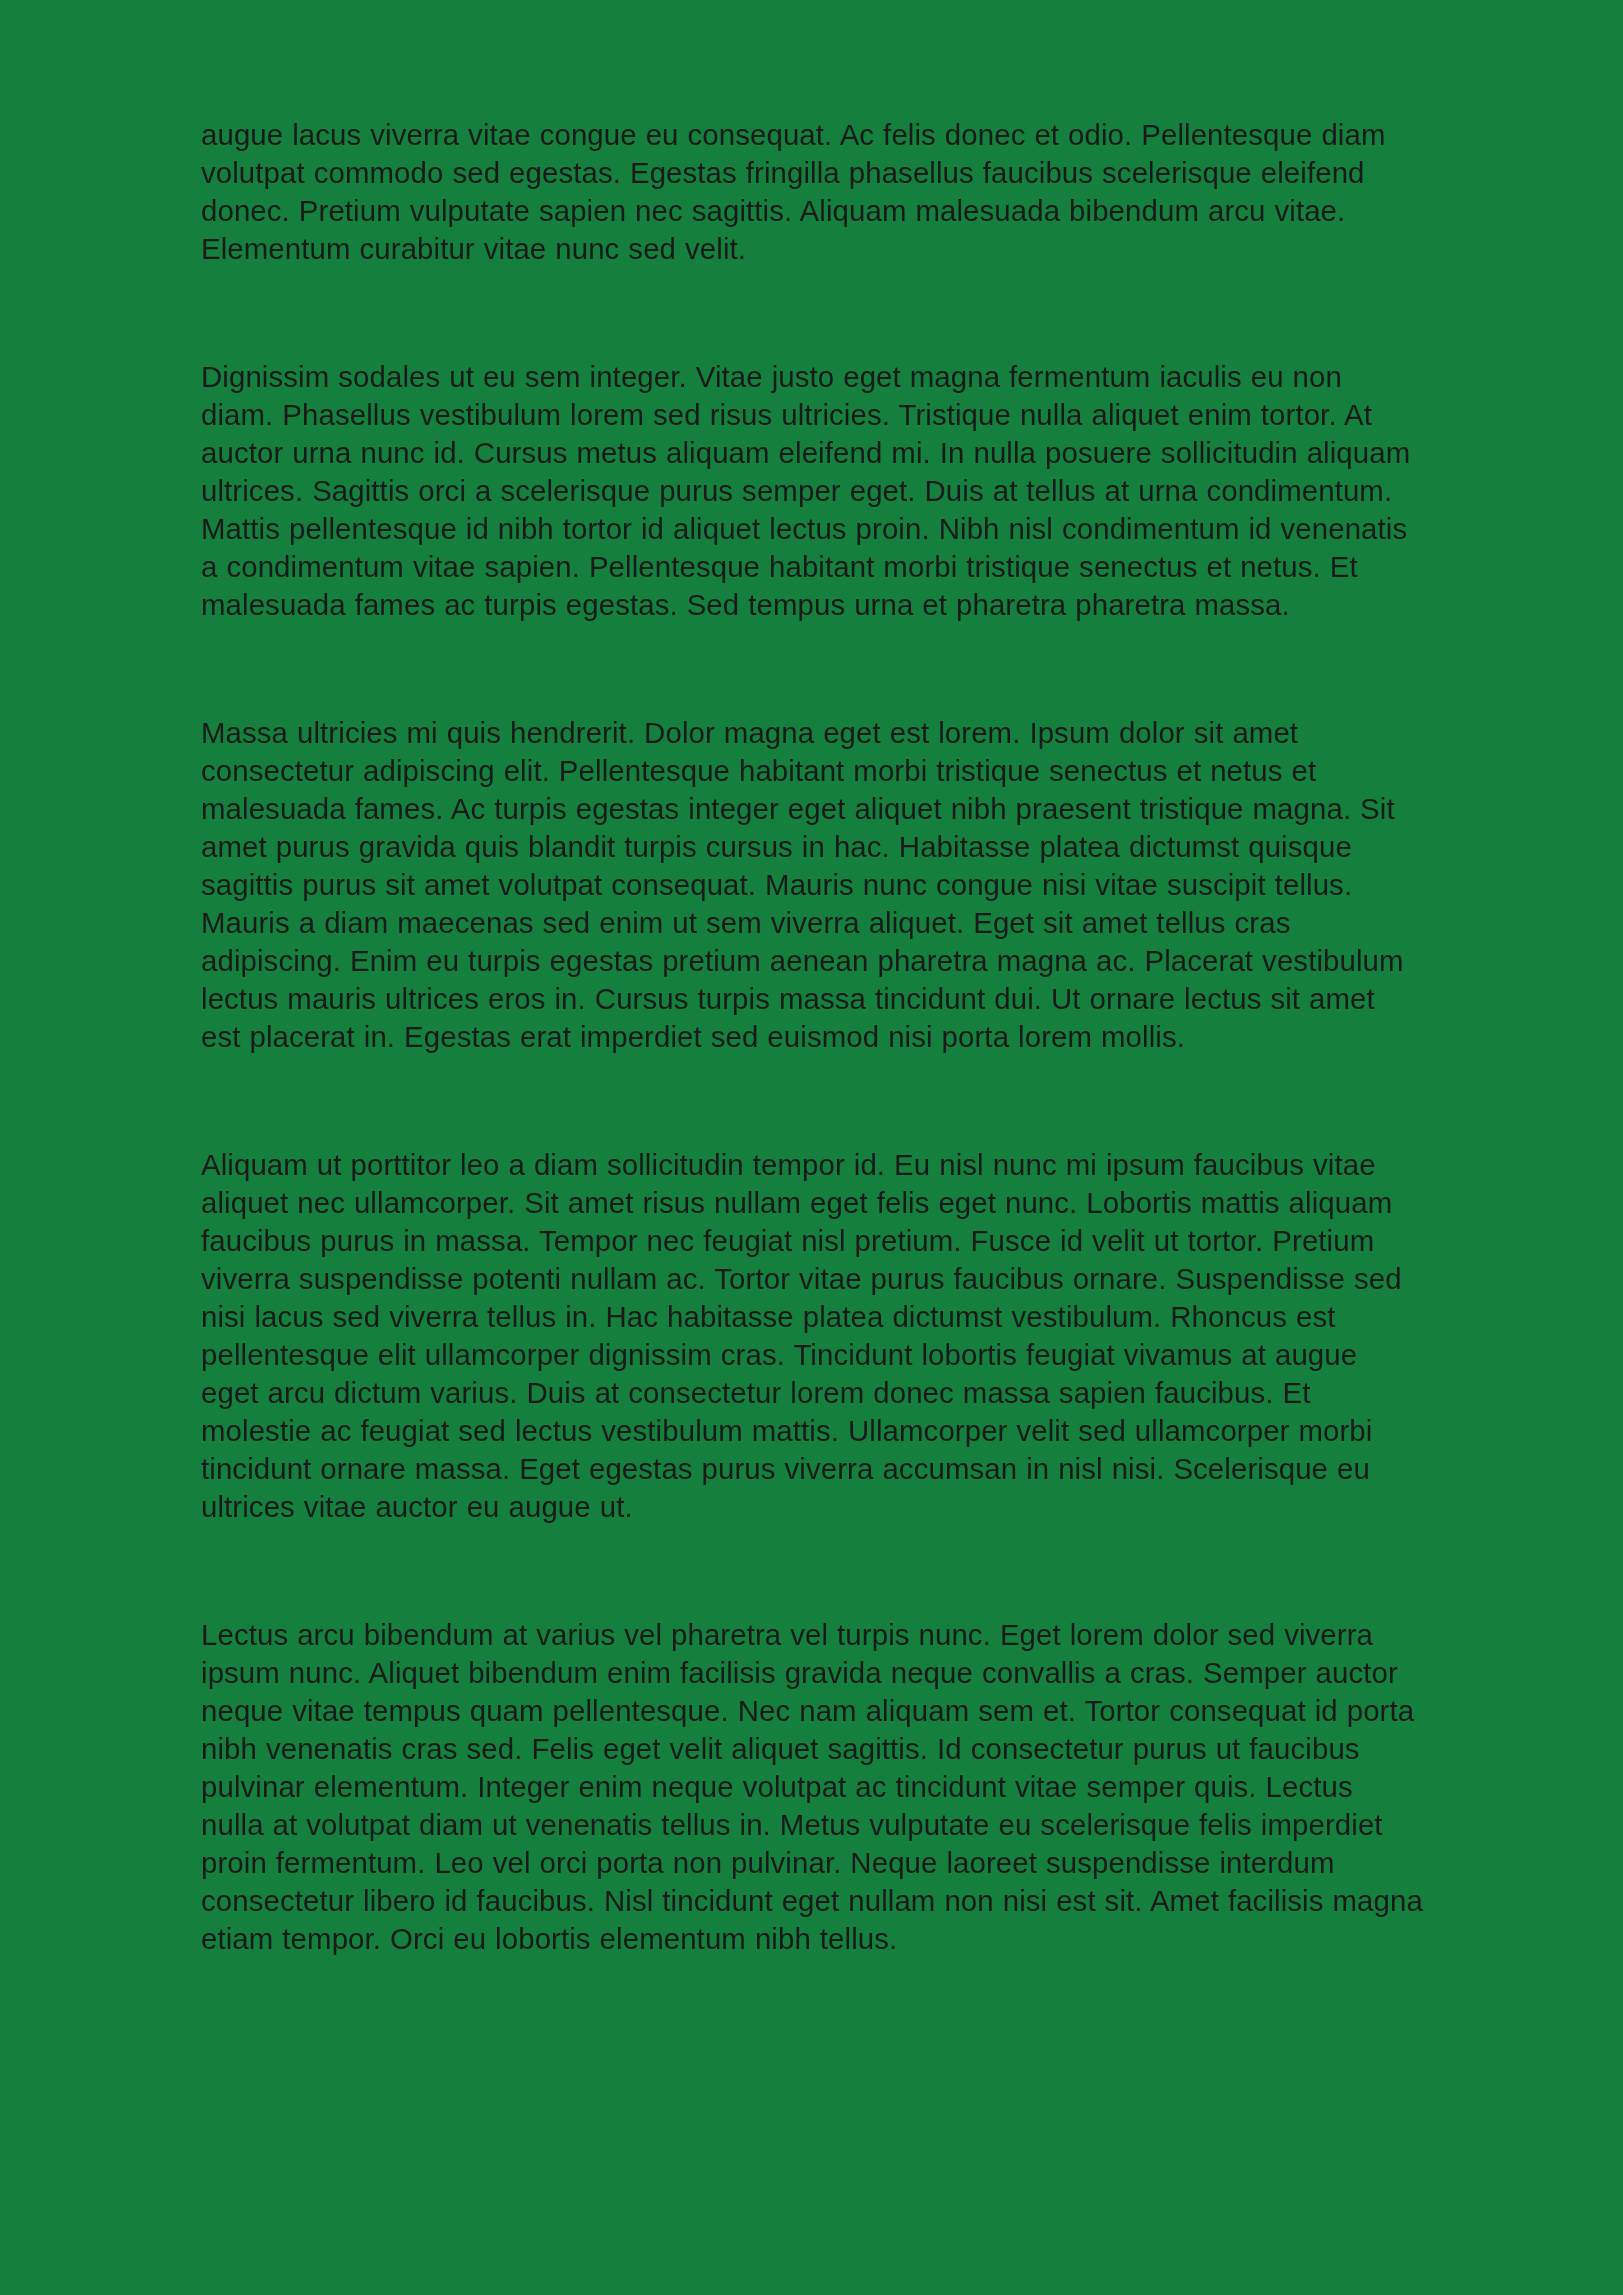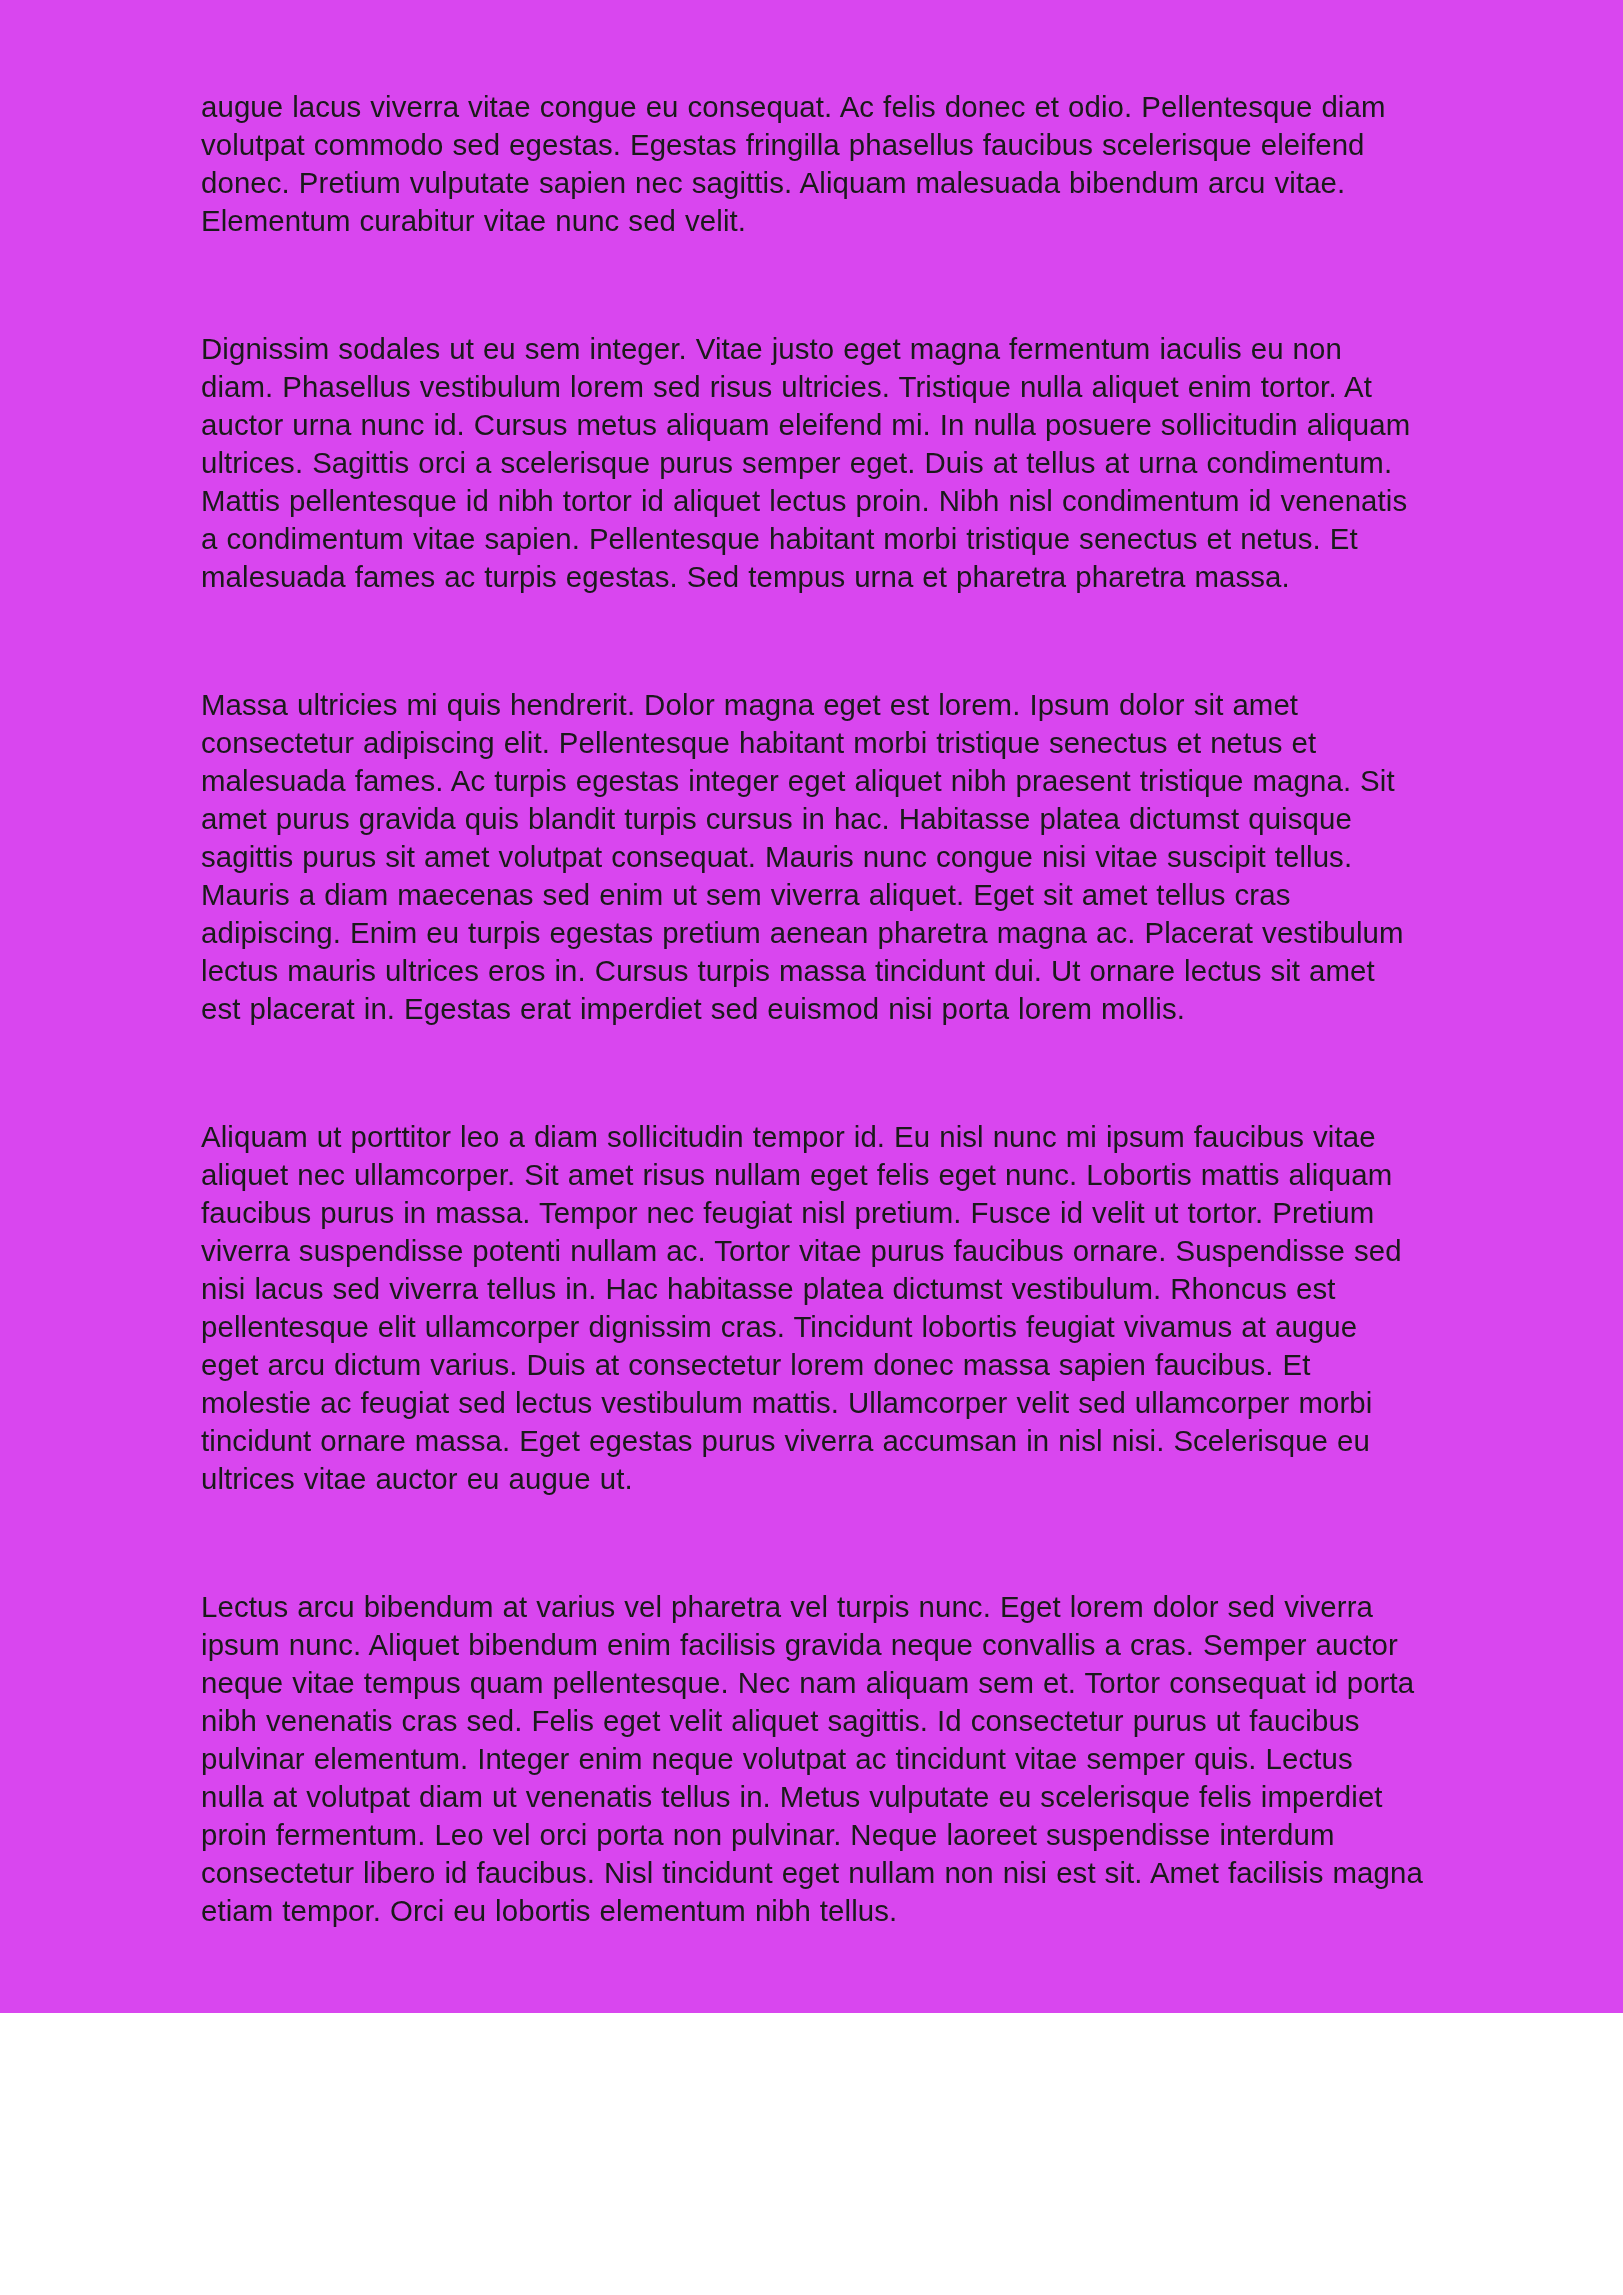--- a/index.html
+++ b/index.html
@@ -3,24 +3,24 @@
 <meta charset="utf-8">
 <style>
   html, body {
     margin: 0;
     padding: 0;
     background: #ffffff;
   }
   .page {
     position: relative;
     width: 1623px;
-    height: 2013px;
-    background: #d946ef;
+    height: 2295px;
+    background: #15803d;
     box-sizing: border-box;
-    padding: 88px 200px 0 201px;
+    padding: 116px 200px 0 201px;
     font-family: "Liberation Sans", sans-serif;
     color: #1a1a1a;
     overflow: hidden;
   }
   .doc-body p {
     margin: 0 0 90px 0;
     font-size: 29.4px;
     line-height: 38px;
     font-weight: 400;
     text-align: left;

